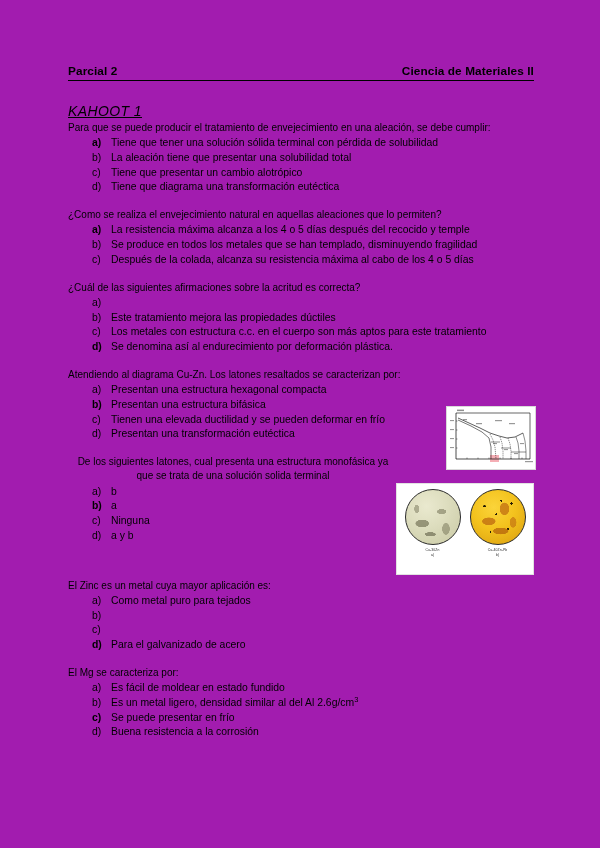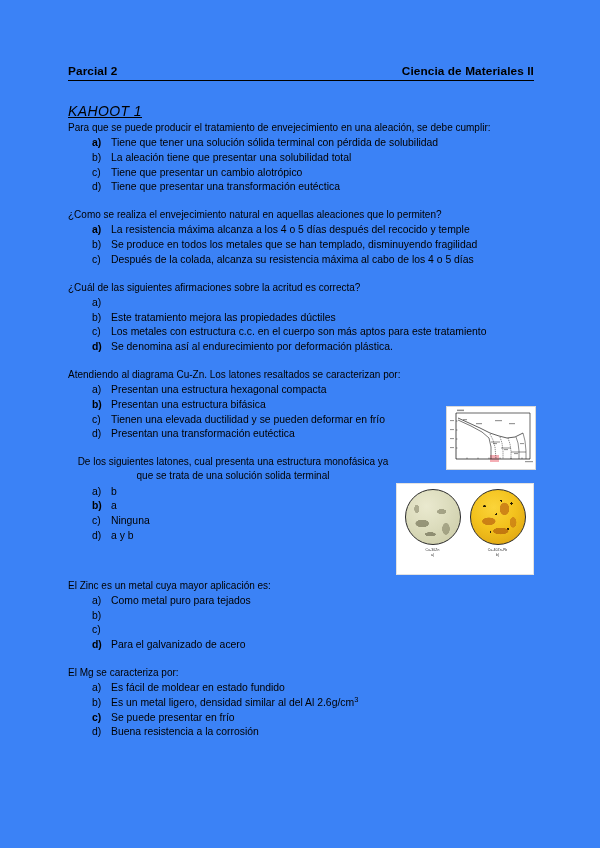--- a/index.html
+++ b/index.html
@@ -9,21 +9,21 @@
     background: #ffffff;
   }
   body {
     font-family: "Liberation Sans", sans-serif;
     color: #000000;
   }
   .page {
     position: relative;
     width: 600px;
     height: 848px;
-    background: #3b82f6;
+    background: #a21caf;
     overflow: hidden;
     box-sizing: border-box;
   }
   .content {
     position: absolute;
     left: 68px;
     top: 64px;
     width: 466px;
   }
 
@@ -200,21 +200,21 @@
         <li>
           <span class="lbl">b)</span>
           <span class="otext">La aleación tiene que presentar una solubilidad total</span>
         </li>
         <li>
           <span class="lbl">c)</span>
           <span class="otext">Tiene que presentar un cambio alotrópico</span>
         </li>
         <li>
           <span class="lbl">d)</span>
-          <span class="otext">Tiene que presentar una transformación eutéctica</span>
+          <span class="otext">Tiene que diagrama una transformación eutéctica</span>
         </li>
       </ol>
     </div>
 
     <div class="qblock">
       <p class="qstem">¿Como se realiza el envejecimiento natural en aquellas aleaciones que lo permiten?</p>
       <ol class="opts">
         <li class="correct">
           <span class="lbl">a)</span>
           <span class="otext">La resistencia máxima alcanza a los 4 o 5 días después del recocido y temple</span>

